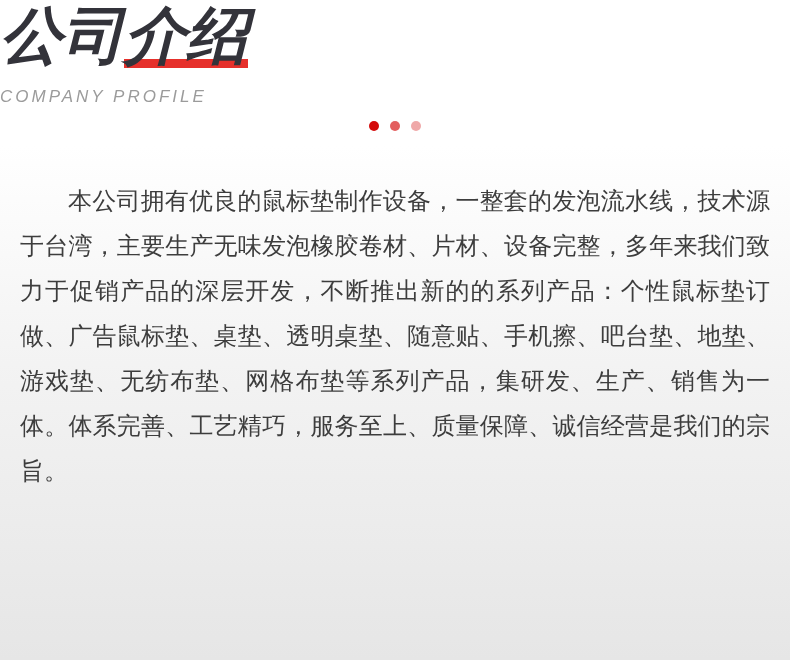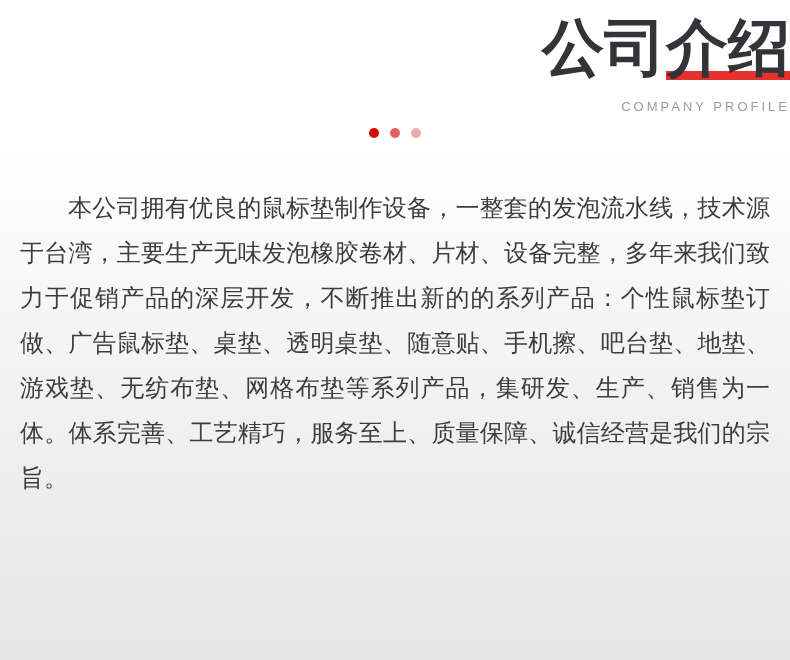--- a/index.html
+++ b/index.html
@@ -13,41 +13,42 @@
     background: linear-gradient(180deg, #ffffff 0%, #ffffff 22%, #f3f3f3 55%, #e6e6e6 100%);
     font-family: "Liberation Sans", "DejaVu Sans", sans-serif;
   }
   .page {
     width: 790px;
     height: 660px;
     box-sizing: border-box;
   }
   
   .header {
-    text-align: right;
-    padding-top: 12px;
+    text-align: left;
+    padding-top: 0;
+    font-style: italic;
   }
   .title {
     margin: 0;
     font-size: 62px;
     line-height: 72px;
     font-weight: 700;
     color: #33333a;
     letter-spacing: 0px;
   }
   .title .em {
     
     background-image: linear-gradient(#e6302b, #e6302b);
     background-repeat: no-repeat;
     background-size: 100% 9px;
     background-position: 0 calc(100% - 2px);
   }
   .subtitle {
     margin-top: 15px;
-    font-size: 13px;
+    font-size: 17px;
     letter-spacing: 3px;
     color: #9b9b9b;
   }
   .dots {
     margin-top: 14px;
     display: flex;
     justify-content: center;
     align-items: center;
     gap: 11px;
   }

